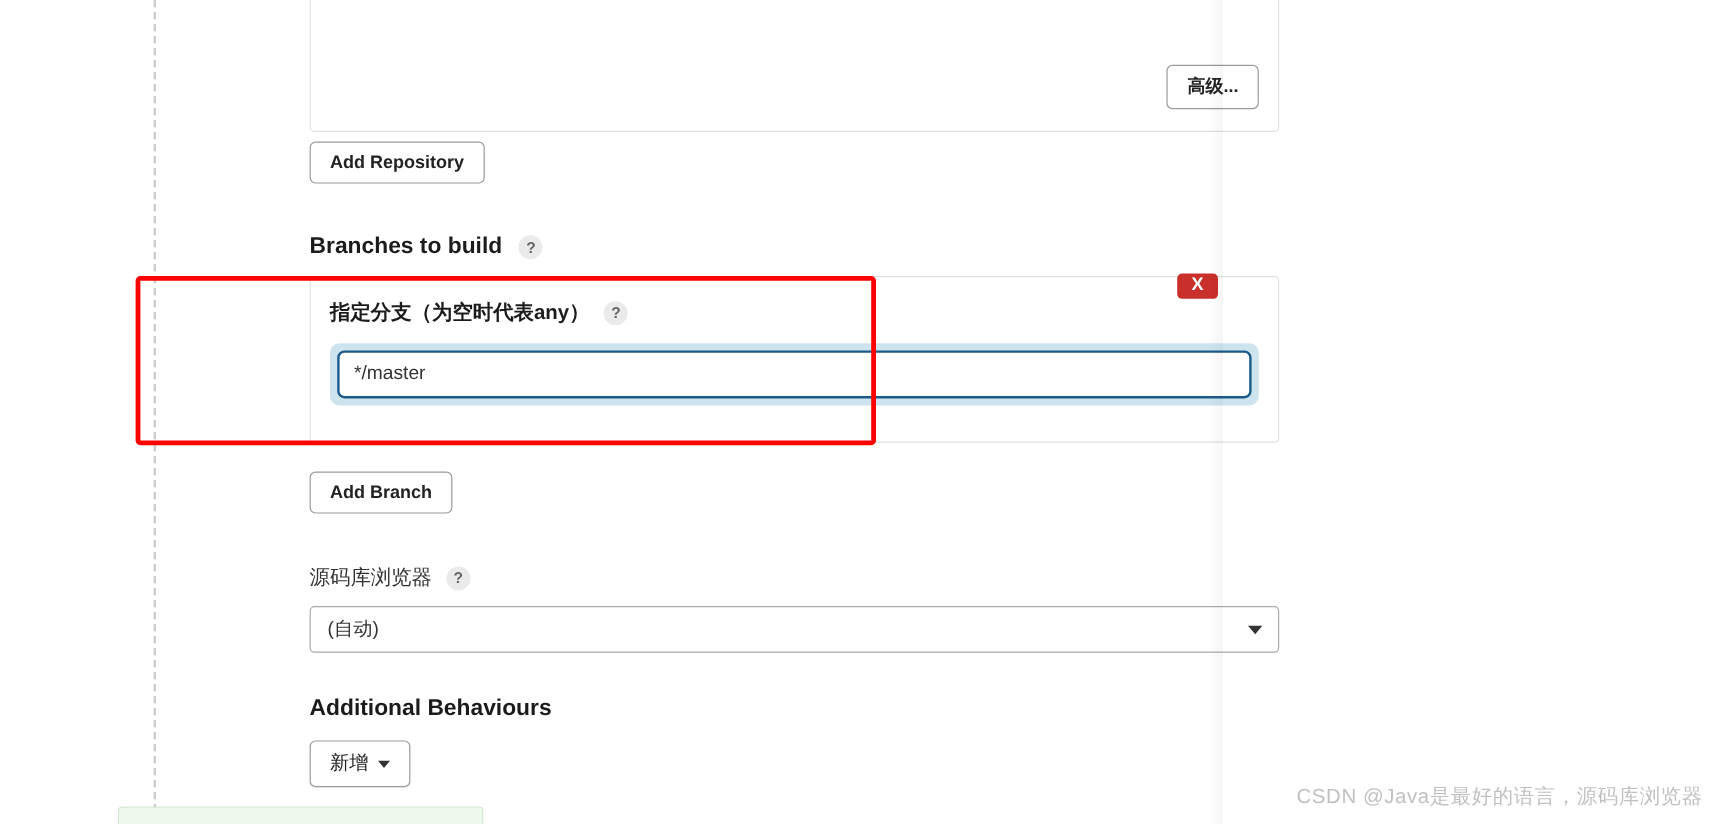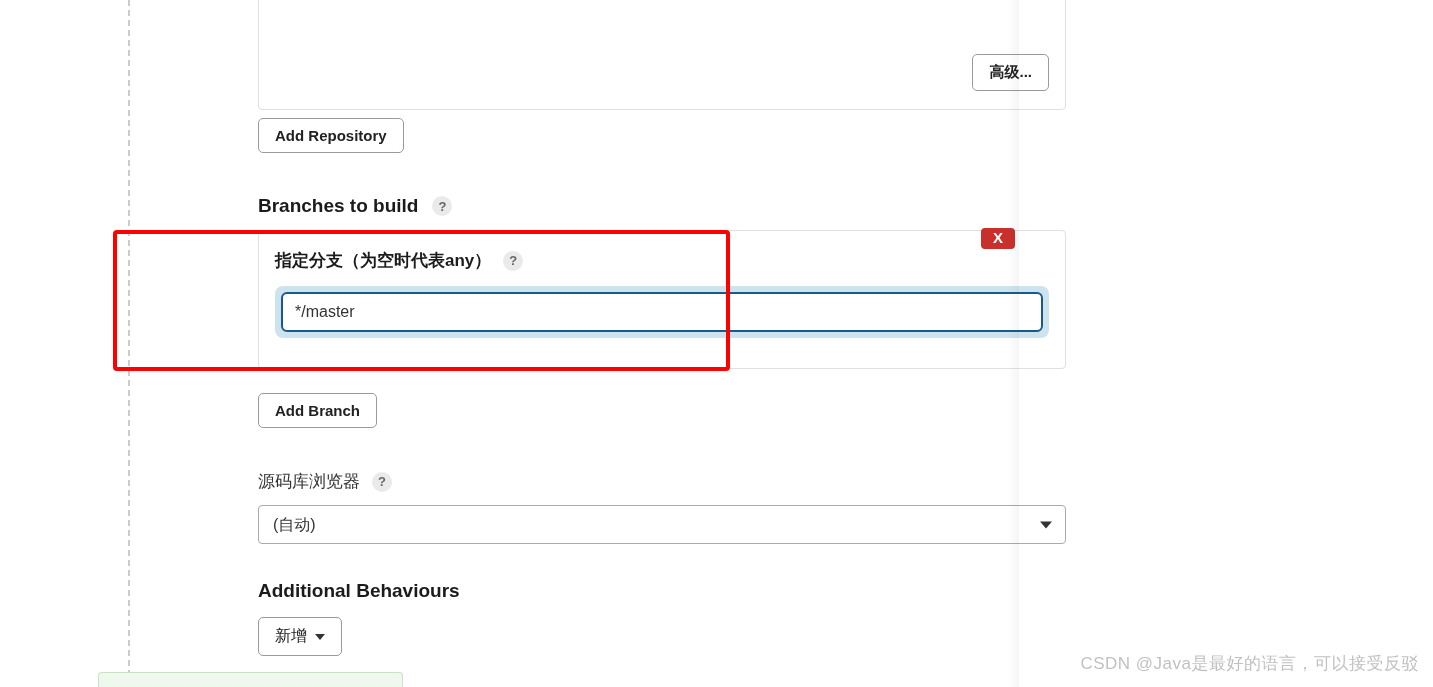--- a/index.html
+++ b/index.html
@@ -296,13 +296,13 @@
   </button>
 
 </div>
 
 <div class="highlight-box"></div>
 
 <div class="bottom-tab"></div>
 
 <div class="shadow"></div>
 
-<div class="watermark">CSDN @Java是最好的语言，可以接受反驳</div>
+<div class="watermark">CSDN @Java是最好的语言，源码库浏览器</div>
 
 </body></html>

